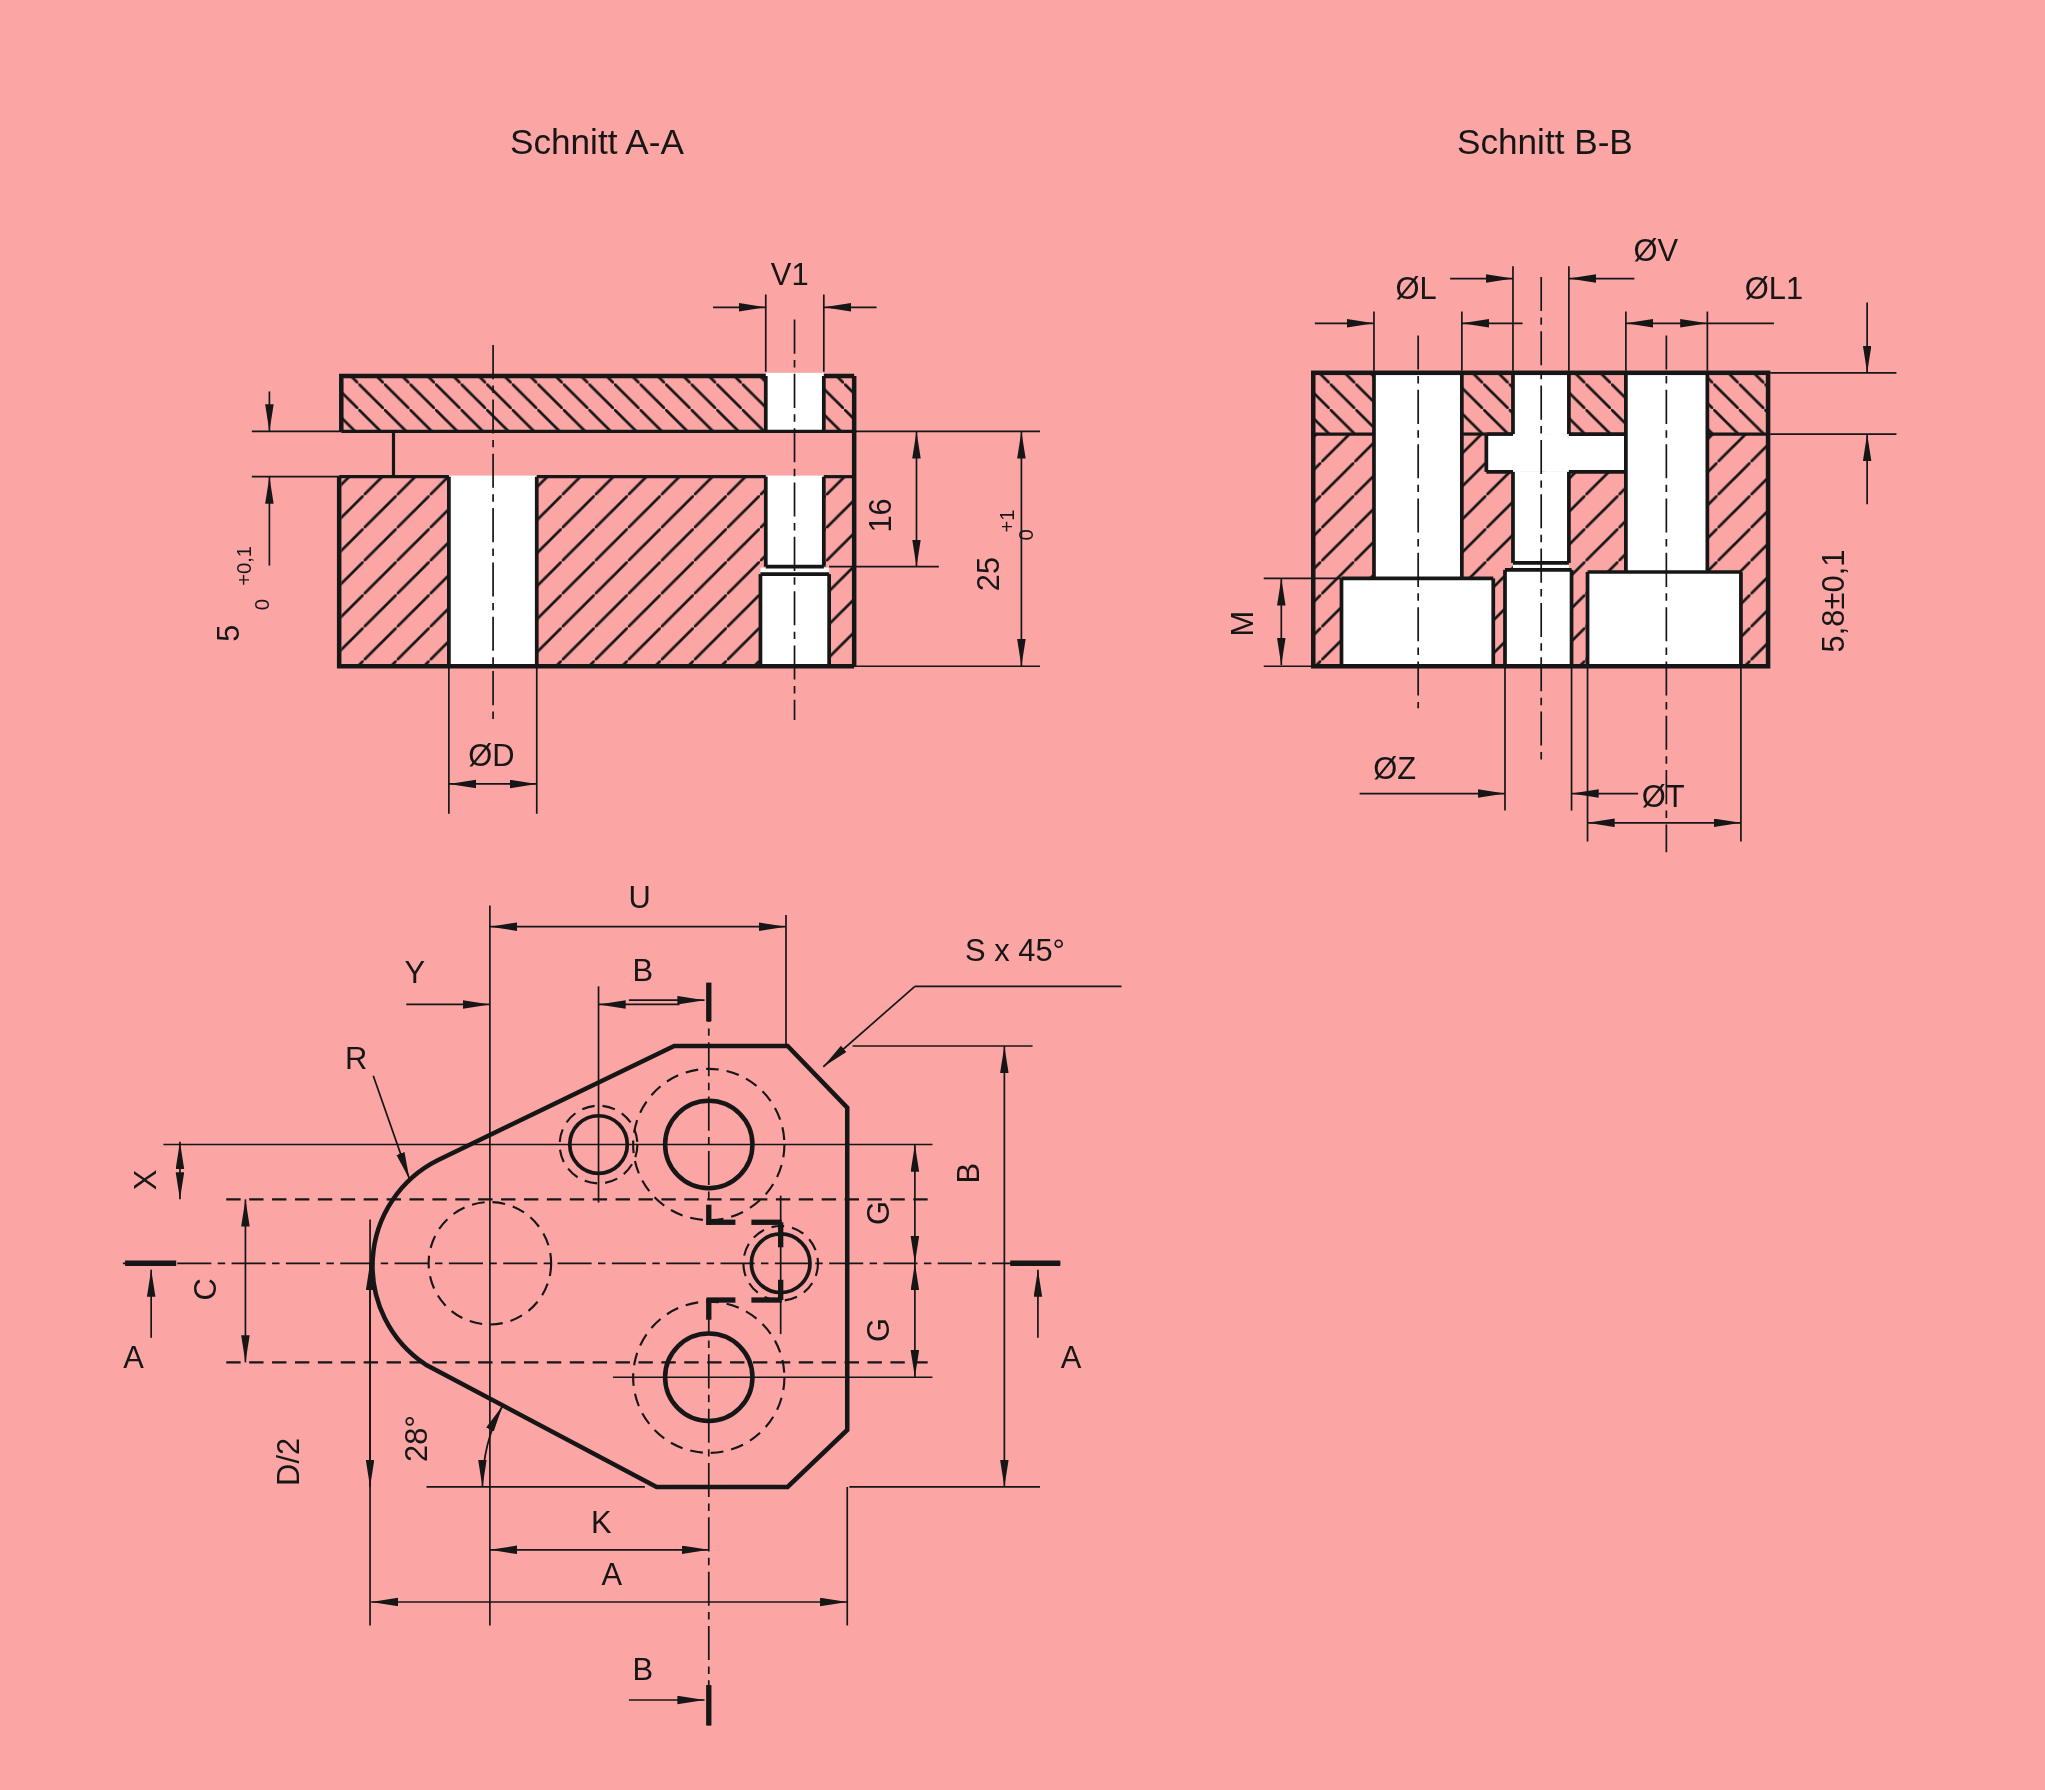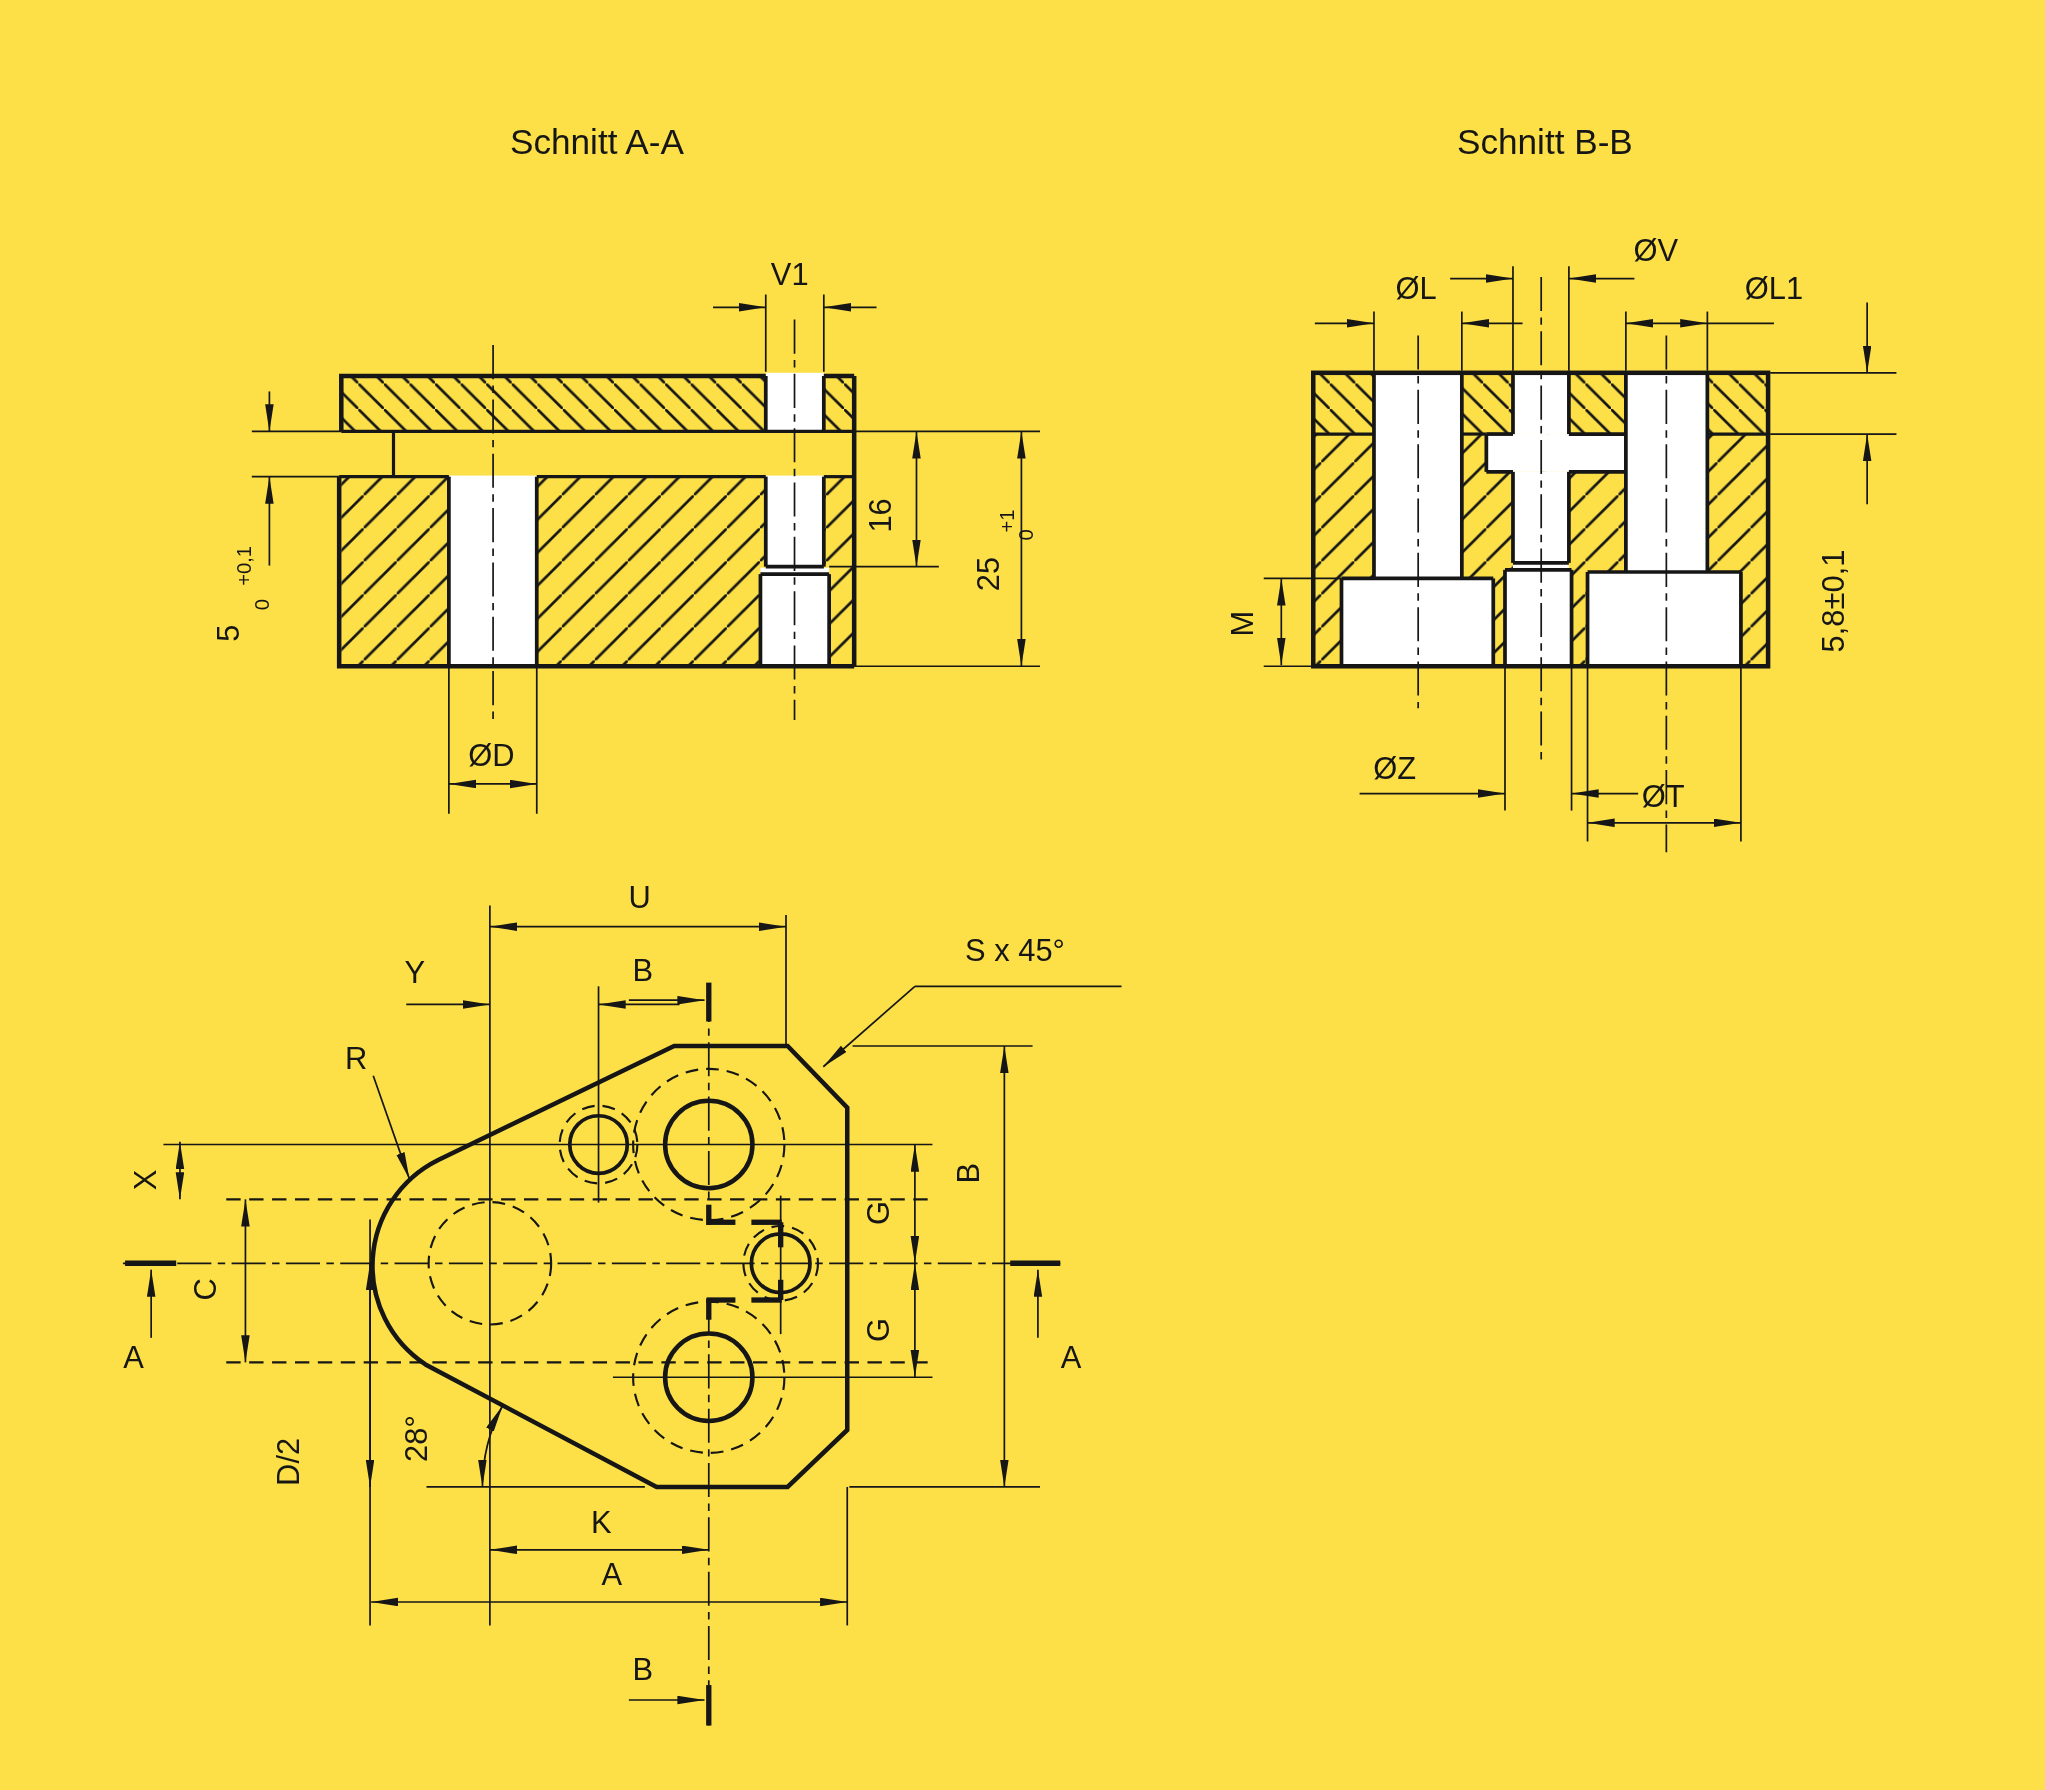--- a/index.html
+++ b/index.html
@@ -1,16 +1,16 @@
 <!DOCTYPE html>
 <html style="font-size:8.5px"><head>
 <meta charset="utf-8">
 <style>
   html,body{margin:0;padding:0;background:#e8e8e8;}
-  .stage{position:relative;width:2046px;height:1790px;background:#fde047;overflow:hidden;
+  .stage{position:relative;width:2046px;height:1790px;background:#fca5a5;overflow:hidden;
          font-family:"Liberation Sans", sans-serif;}
   svg{position:absolute;left:0;top:0;}
   svg text{fill:#161616;font-family:"Liberation Sans", sans-serif;}
   .t-title{font-size:66px;}
   .t-dim{font-size:58px;}
   .t-small{font-size:38px;}
   .ln{stroke:#161616;fill:none;}
   .w-thick{stroke-width:8.5;}
   .w-med{stroke-width:6;}
   .w-wall{stroke-width:7;}

